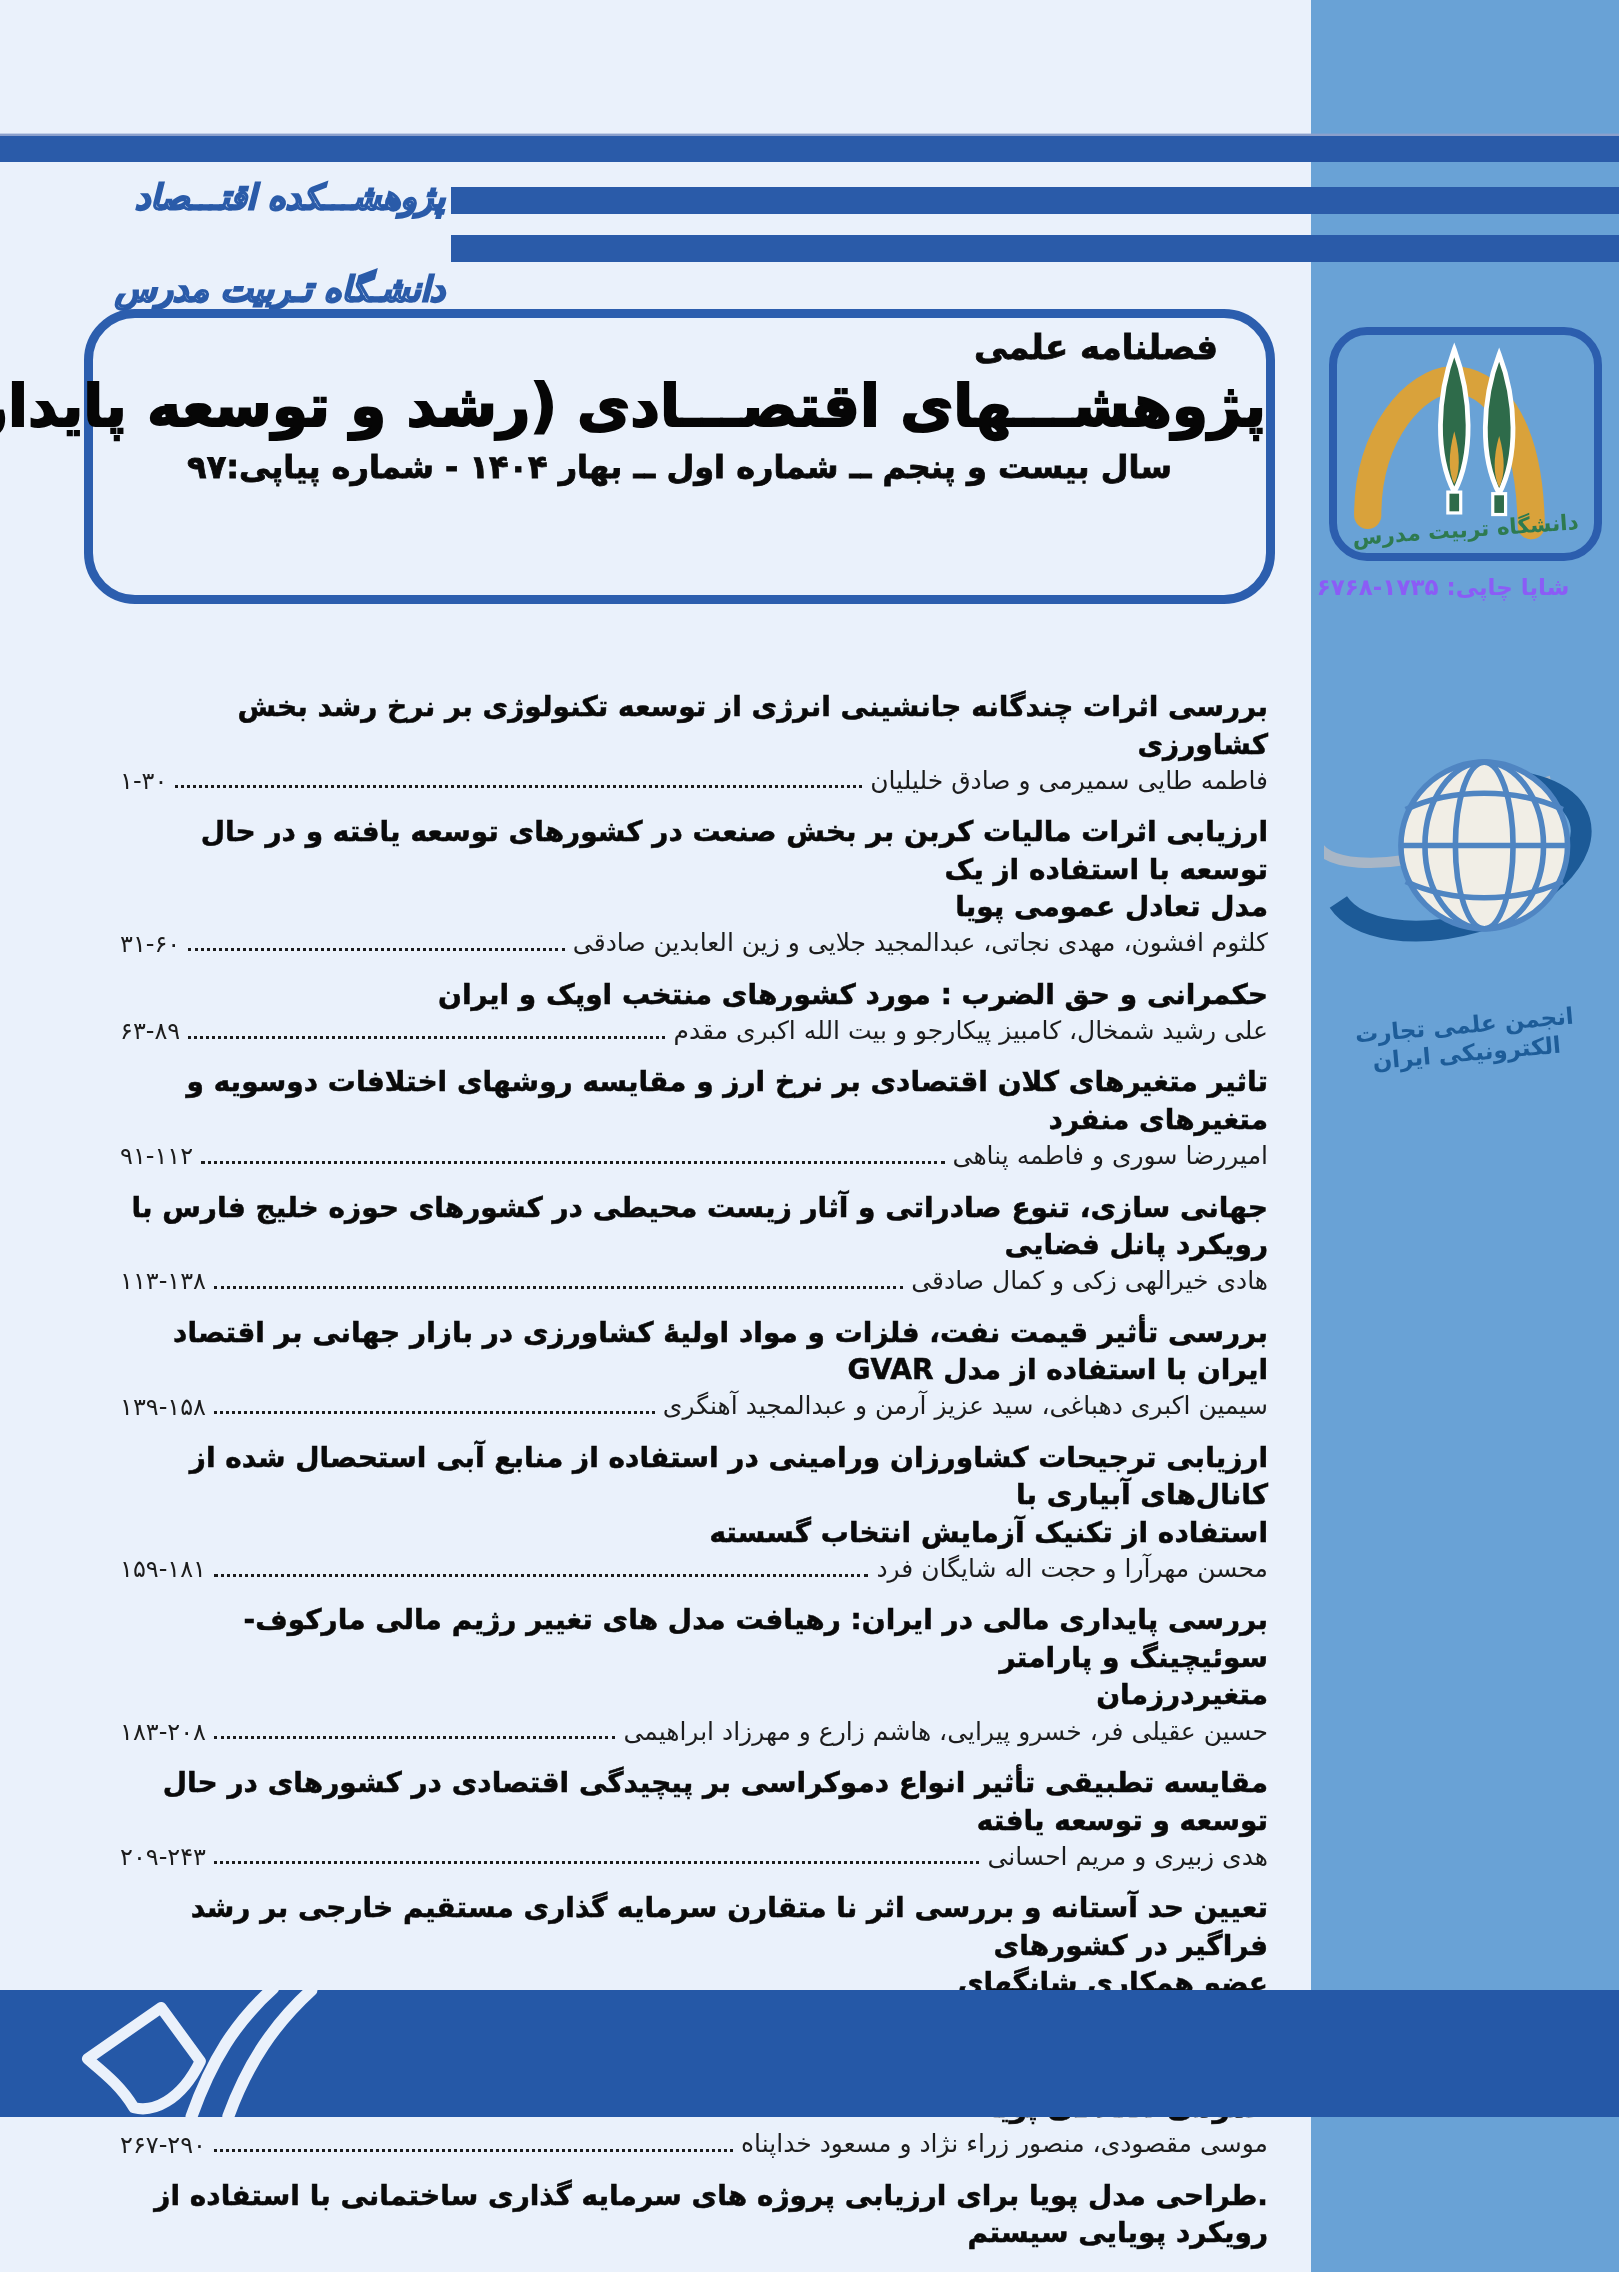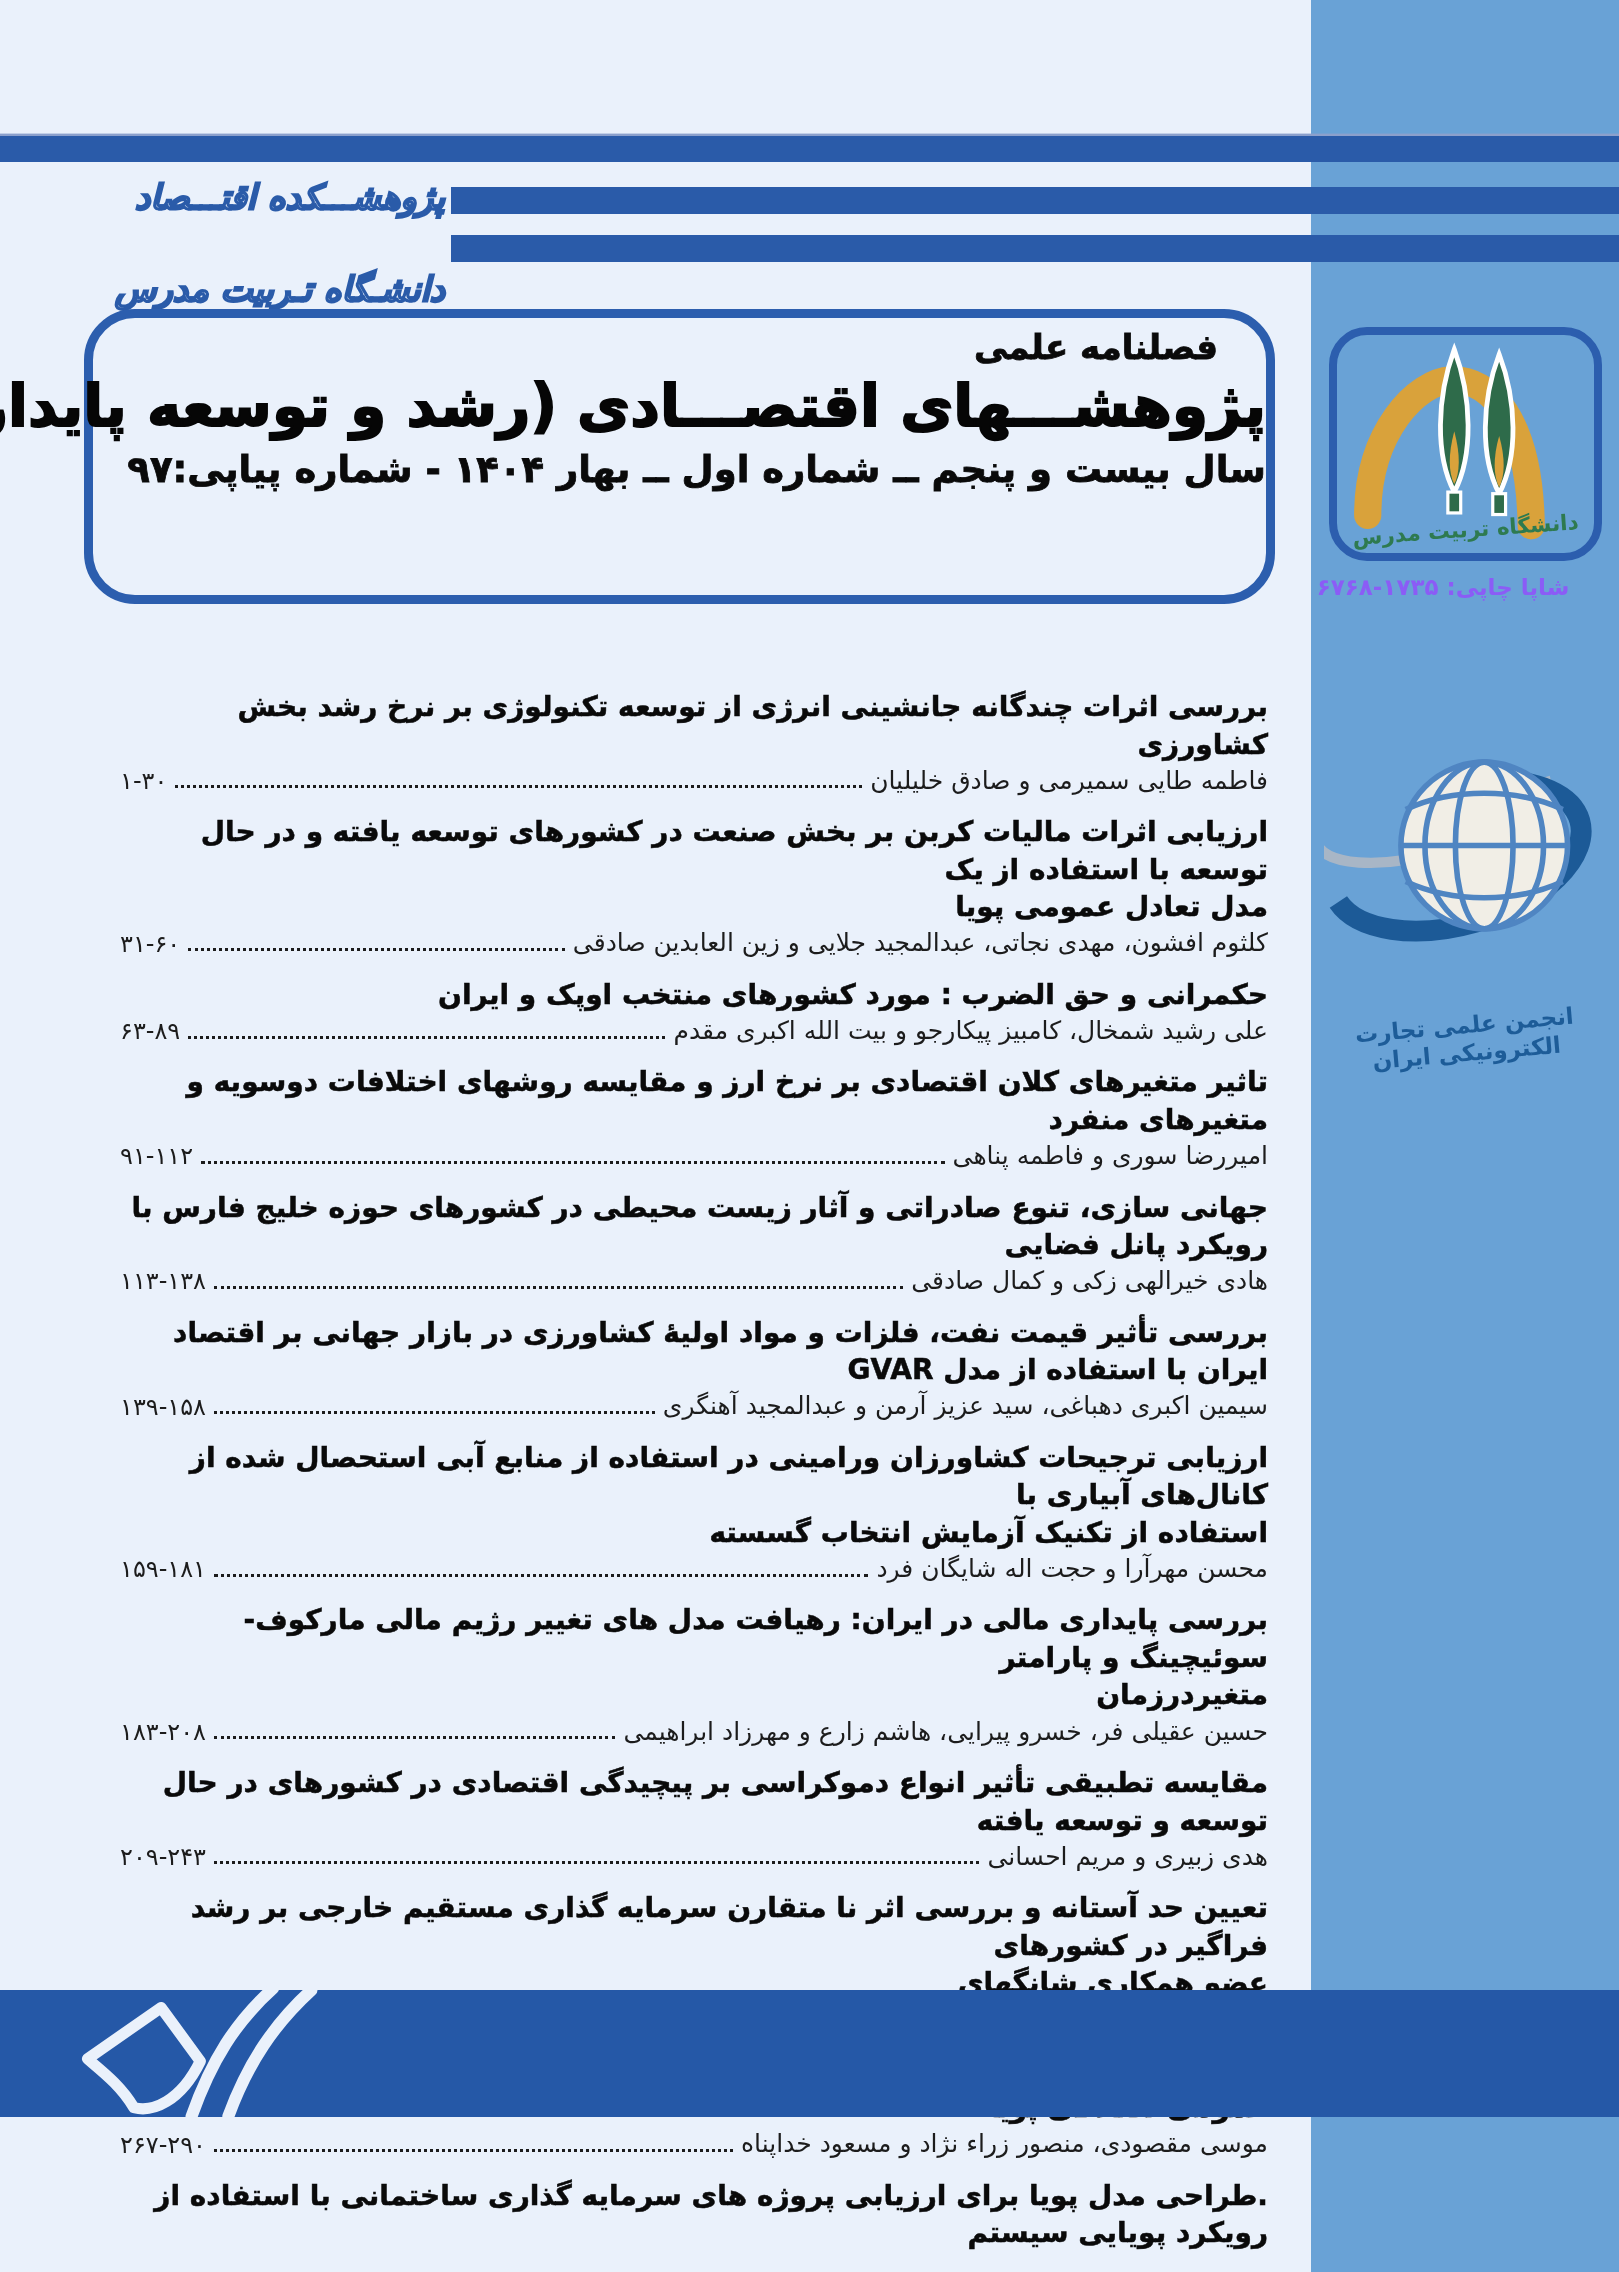--- a/index.html
+++ b/index.html
@@ -40,22 +40,22 @@
     margin:11.2px 48px 0 0;text-align:right;
     font-size:34px;font-weight:800;color:#0a0a0a;
     -webkit-text-stroke:0.8px #0a0a0a;line-height:1.1;
   }
   .box-title{
     margin-top:3.2px;text-align:center;white-space:nowrap;
     font-size:58px;font-weight:800;color:#060606;
     -webkit-text-stroke:1.9px #060606;line-height:1.25;
   }
   .box-issue{
-    margin-top:8px;text-align:right;
-    font-size:37px;font-weight:800;color:#0a0a0a;
+    margin-top:8px;text-align:center;
+    font-size:32px;font-weight:800;color:#0a0a0a;
     -webkit-text-stroke:0.8px #0a0a0a;line-height:1.1;
   }
 
   
   .tmu-card{
     position:absolute;left:1329px;top:327px;width:273px;height:234px;
     border:8px solid #2c5eae;border-radius:38px;box-sizing:border-box;
   }
   .tmu-caption{
     position:absolute;left:0;right:0;bottom:11.2px;text-align:center;

